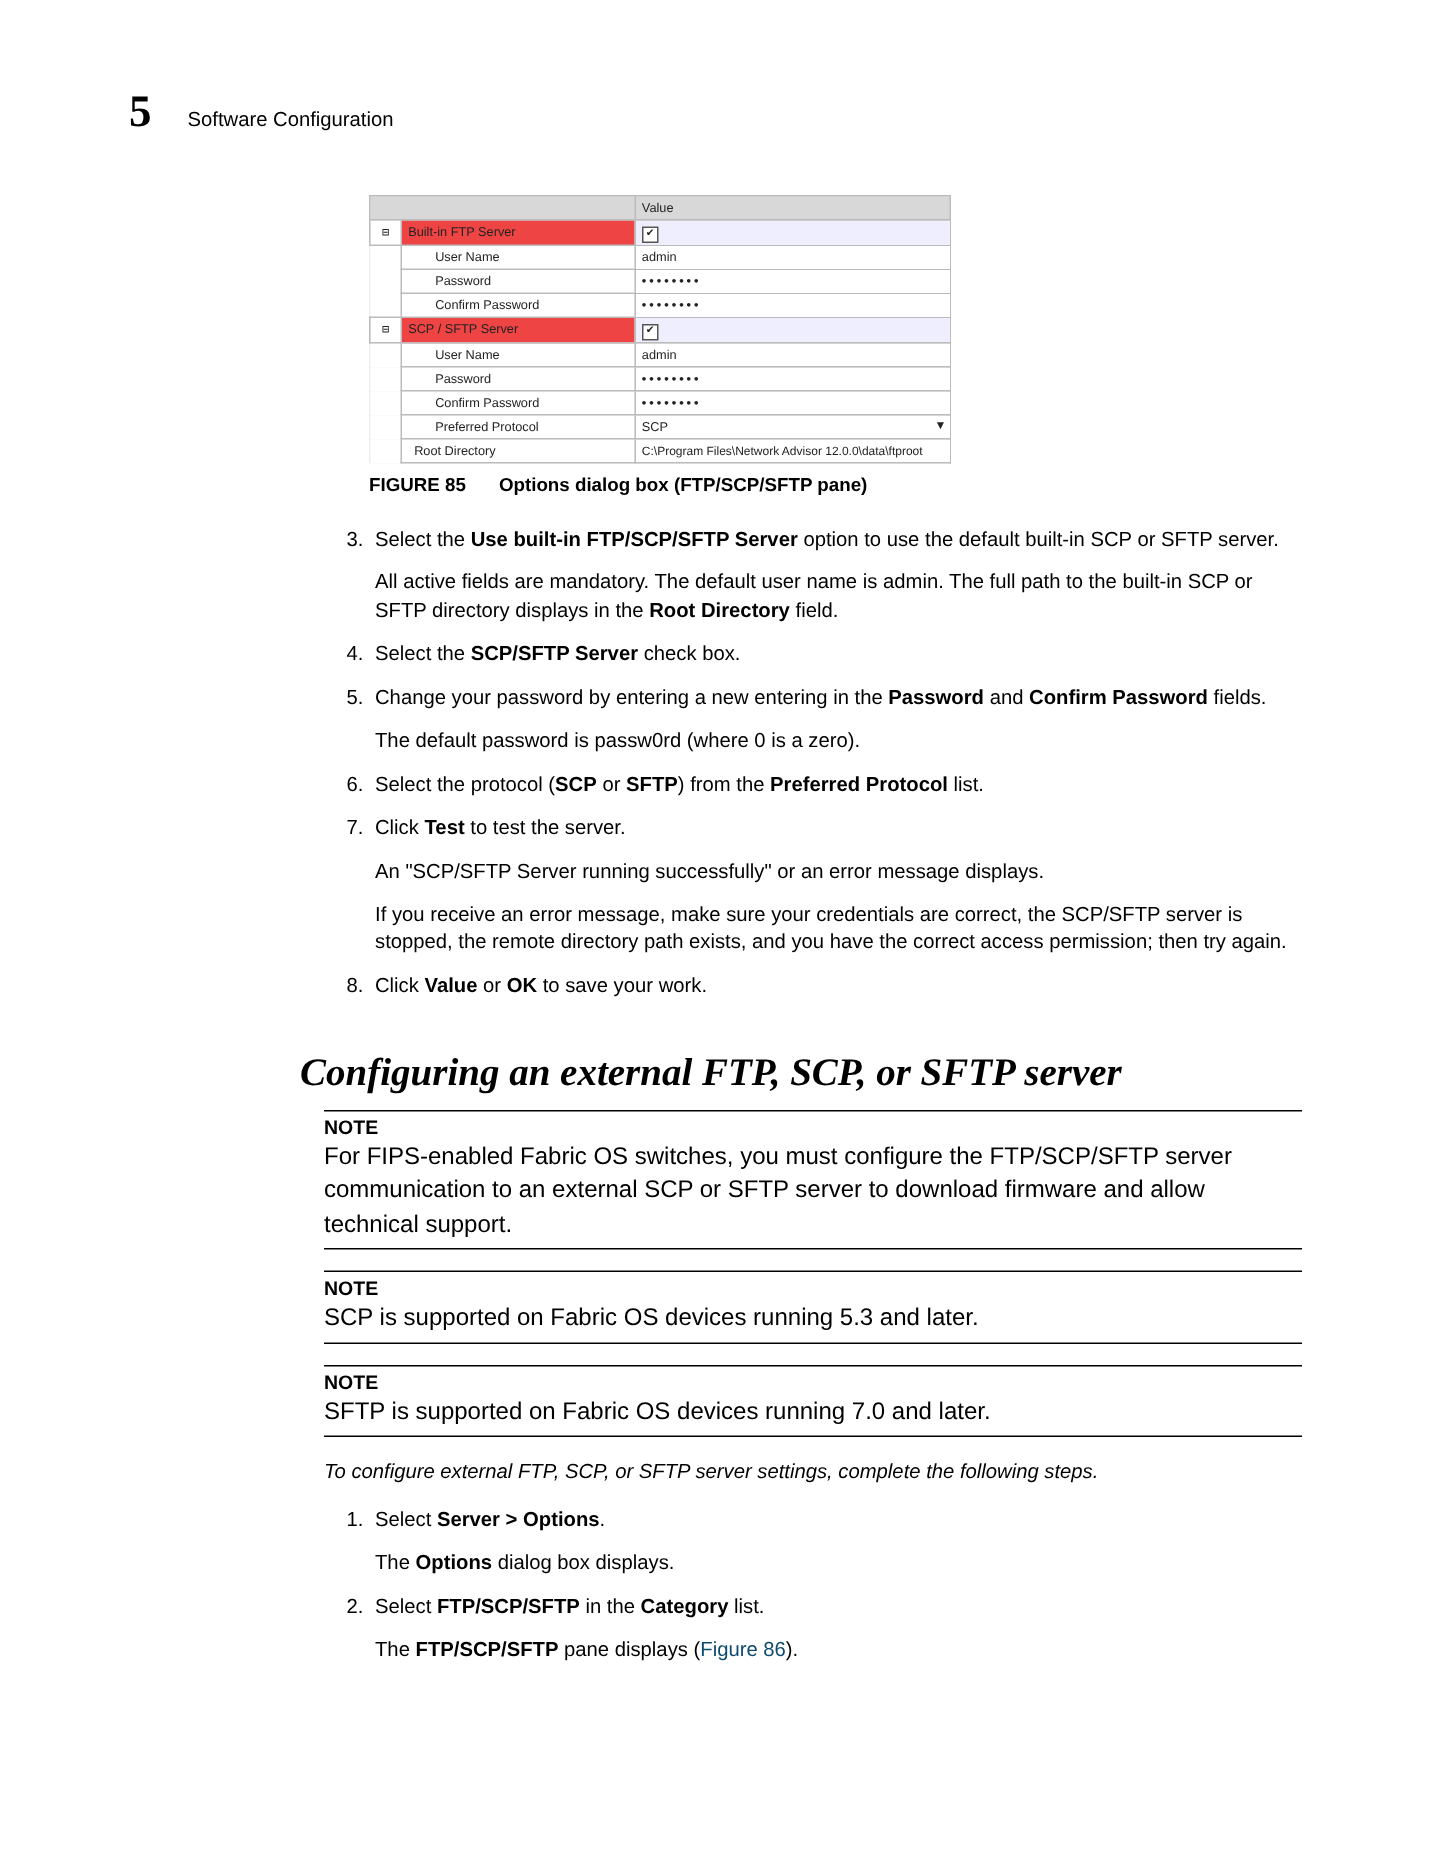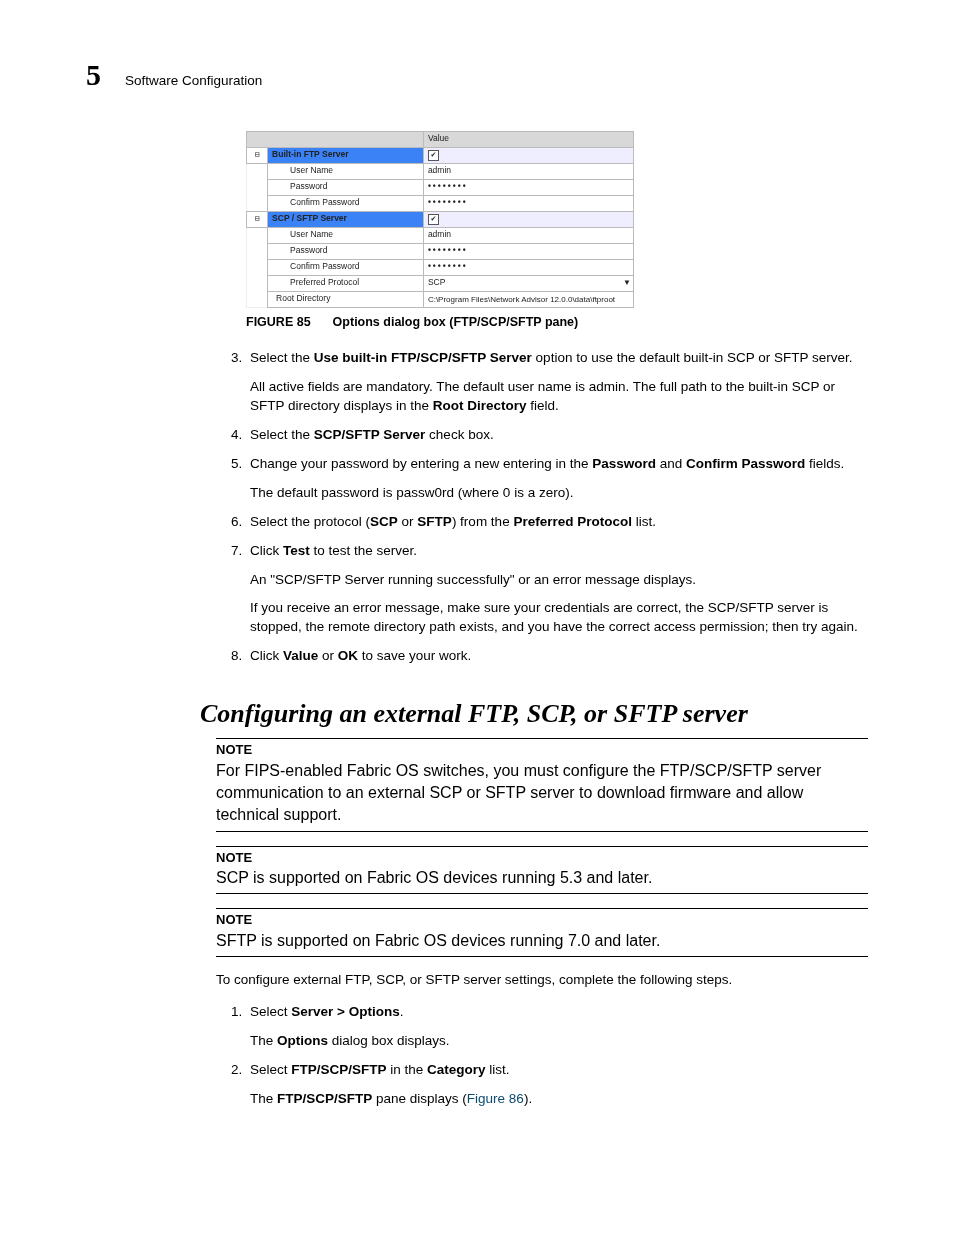--- a/index.html
+++ b/index.html
@@ -51,22 +51,22 @@
     padding: 1.5px 4px;
     background: #fff;
     height: 12px;
     vertical-align: middle;
   }
   .figure-table thead td {
     background: #d8d8d8;
     font-weight: normal;
   }
   .figure-table td.group {
-    font-weight: bold;
-    background: #3b82f6;
+    font-weight: normal;
+    background: #ef4444;
   }
   .figure-table td.key {
     padding-left: 22px;
     background: #fff;
     width: 128px;
   }
   .figure-table td.val {
     background: #fff;
     position: relative;
     width: 200px;
@@ -126,21 +126,21 @@
     font-weight: bold;
     font-size: 13px;
     margin-left: 130px;
     margin-top: 2px;
     margin-bottom: 0;
   }
   .note-body {
     margin: 0 0 0 130px;
     font-size: 16px;
   }
-  .para { margin-left: 130px; margin-bottom: 12px; margin-top: 4px;}
+  .para { margin-left: 130px; margin-bottom: 12px; margin-top: 4px; font-style: italic;}
   a.link { color: #0c4a6e; text-decoration: none; }
 </style>
 </head>
 <body>
 
 <div class="page">
 
   <div class="header">
     <span class="chapnum">5</span>
     <span class="chaptitle">Software Configuration</span>

